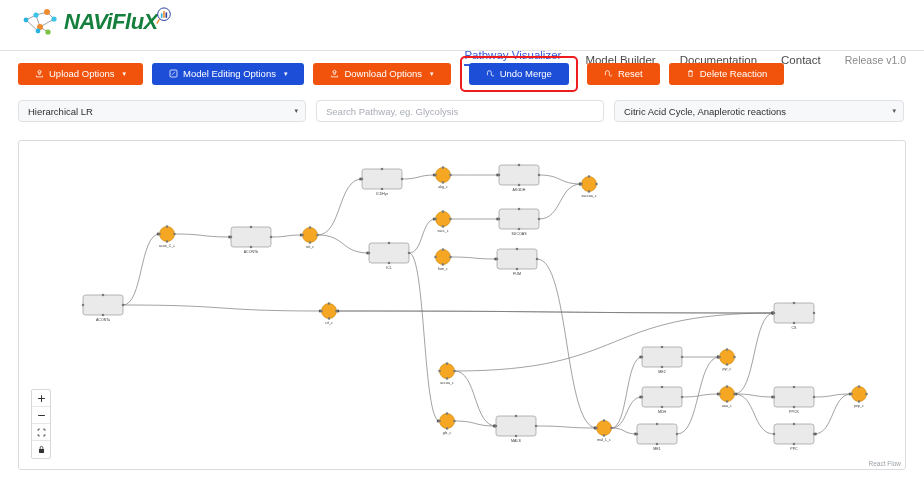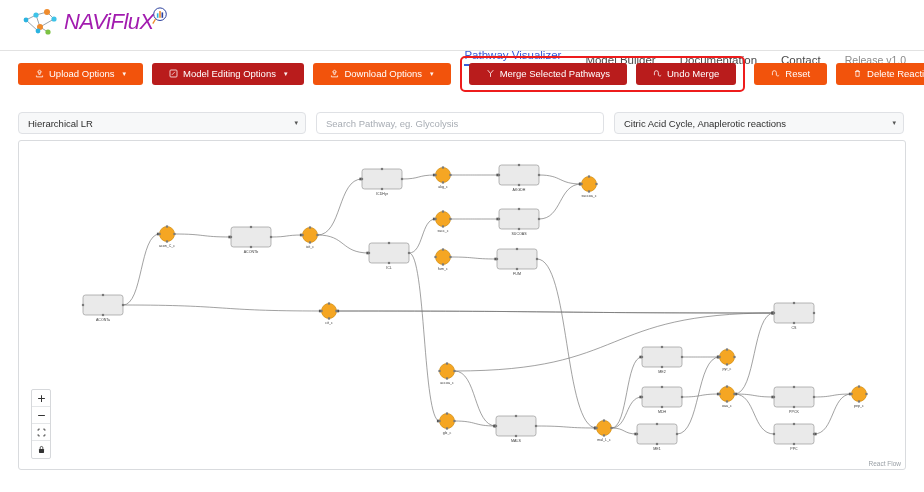--- a/index.html
+++ b/index.html
@@ -13,22 +13,22 @@
 
   
   .header {
     position: absolute; left: 0; top: 0; width: 924px; height: 50px;
     background: #ffffff;
     display: flex; align-items: center;
   }
   .brand { position: absolute; left: 22px; top: 5px; display: flex; align-items: flex-end; }
   .brand-graph { width: 46px; height: 34px; }
   .brand-text {
-    font-size: 22px; font-weight: normal; font-style: italic;
-    color: #a21caf; letter-spacing: -0.5px; line-height: 1;
+    font-size: 22px; font-weight: bold; font-style: italic;
+    color: #15803d; letter-spacing: -0.5px; line-height: 1;
     margin-left: -4px; margin-bottom: 6px;
   }
   .brand-badge { width: 18px; height: 18px; margin-left: -3px; margin-bottom: 14px; }
 
   .nav { position: absolute; right: 18px; top: 16px; display: flex; align-items: flex-end; gap: 24px; }
   .nav-item { font-size: 11.5px; color: #4a4a4a; cursor: pointer; white-space: nowrap; }
   .nav-item.active { color: #3a5bd9; border-bottom: 2px solid #3a5bd9; padding-bottom: 3px; }
   .nav-item.release { color: #8a8a8a; font-size: 10.5px; margin-top: 38px; }
 
   .header-rule { position: absolute; left: 0; top: 50px; width: 924px; height: 1px; background: #e2e2e2; }
@@ -40,31 +40,31 @@
   }
   .btn {
     height: 22px; border: none; border-radius: 3px;
     display: inline-flex; align-items: center; gap: 5px;
     padding: 0 17px; font-size: 9.5px; color: #ffffff;
     font-family: "Liberation Sans", sans-serif; cursor: pointer; white-space: nowrap;
   }
   .btn .ico { display: inline-flex; align-items: center; }
   .btn .caret { font-size: 7px; margin-left: 3px; opacity: 0.95; }
   .btn-orange { background: #f2530c; }
-  .btn-blue { background: #b91c1c; }
+  .btn-blue { background: #1d4ed8; }
 
   .merge-wrap {
     position: relative; display: inline-flex; align-items: center; gap: 9px;
     border: 2px solid #ee1c1c; border-radius: 5px; padding: 5px 7px;
   }
 
   
   .filters {
     position: absolute; left: 0; top: 100px; width: 924px; height: 34px;
-    display: flex; align-items: flex-end; padding: 0 18px; gap: 10px;
+    display: flex; align-items: flex-start; padding: 0 18px; gap: 10px;
   }
   .select-box {
     position: relative; height: 22px; background: #f7f8f9;
     border: 1px solid #dfe1e5; border-radius: 4px;
     display: flex; align-items: center; padding: 0 18px 0 9px;
     font-size: 9.5px; color: #2e2e2e; cursor: pointer;
   }
   .select-box .sel-caret {
     position: absolute; right: 7px; top: 50%; transform: translateY(-50%);
     font-size: 7px; color: #555;
@@ -185,28 +185,20 @@
         <svg width="9" height="9" viewBox="0 0 16 16">
             <path d="M8 1.5 L4.5 5.5 H6.8 V9.5 H9.2 V5.5 H11.5 Z M2.5 11.5 V14 H13.5 V11.5" fill="none" stroke="#fff" stroke-width="1.4"></path>
           </svg>
       </span>
       <span>Download Options</span>
       <span class="caret">▾</span>
     </button>
 
 
     <div class="merge-wrap">
-      <button class="btn btn-blue">
-        <span class="ico">
-          <svg width="9" height="9" viewBox="0 0 16 16">
-              <path d="M3 2 L8 8 L13 2 M8 8 V14" fill="none" stroke="#fff" stroke-width="1.4"></path>
-            </svg>
-        </span>
-        <span>Merge Selected Pathways</span>
-      </button>
       <button class="btn btn-blue">
         <span class="ico">
           <svg width="9" height="9" viewBox="0 0 16 16">
               <path d="M2.5 11 V6.5 A3.5 3.5 0 0 1 9.5 6.5 V11 A3 3 0 0 0 14.5 11" fill="none" stroke="#fff" stroke-width="1.4"></path>
             </svg>
         </span>
         <span>Undo Merge</span>
       </button>
     </div>
 

